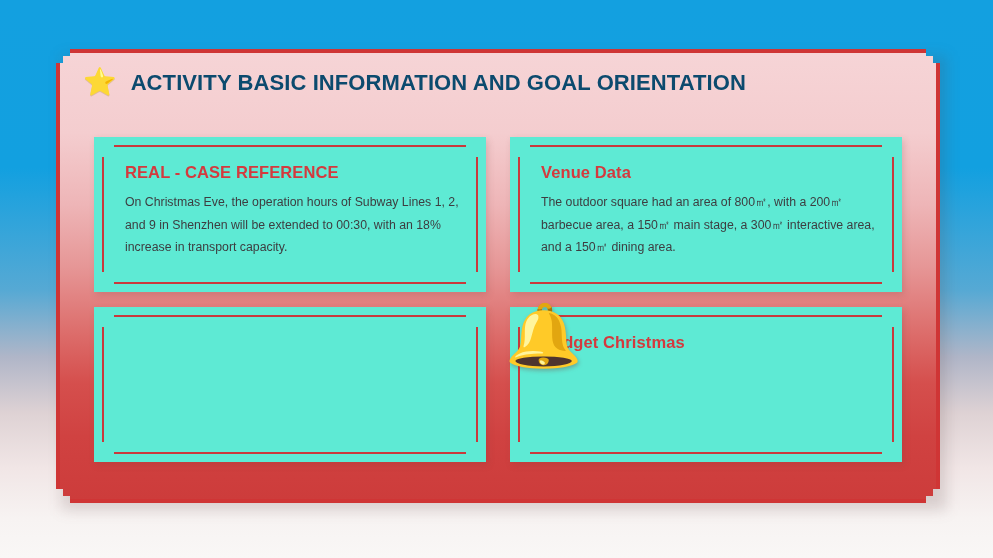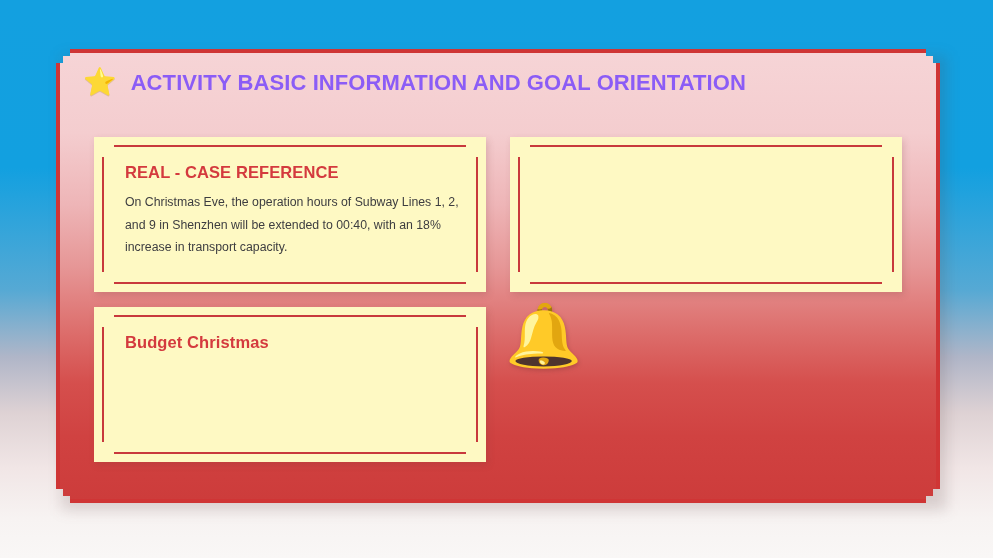--- a/index.html
+++ b/index.html
@@ -77,21 +77,21 @@
   }
 
   .star-icon {
     font-size: 27px;
     line-height: 1;
     display: block;
     filter: drop-shadow(0 1px 0 rgba(160,110,0,.25));
   }
 
   .panel-title {
-    color: #8b5cf6;
+    color: #0c4a6e;
     font-size: 22px;
     font-weight: bold;
     letter-spacing: .1px;
     white-space: nowrap;
   }
 
   
   .card-grid {
     position: absolute;
     left: 38px;
@@ -100,21 +100,21 @@
     height: 325px;
     display: grid;
     grid-template-columns: 392px 392px;
     grid-template-rows: 155px 155px;
     column-gap: 24px;
     row-gap: 15px;
   }
 
   .card {
     position: relative;
-    background: #fef9c3;
+    background: #5eead4;
     box-shadow: 2px 3px 7px rgba(120, 60, 60, 0.20);
   }
 
   
   .card-frame {
     position: absolute;
     left: 8px;
     top: 8px;
     right: 8px;
     bottom: 8px;
@@ -171,24 +171,31 @@
     <span class="star-icon">⭐</span>
     <h1 class="panel-title">ACTIVITY BASIC INFORMATION AND GOAL ORIENTATION</h1>
   </div>
 
   <div class="card-grid">
 
     <div class="card">
       <div class="card-frame"></div>
       <div class="card-body">
         <div class="card-title">REAL - CASE REFERENCE</div>
-        <div class="card-text">On Christmas Eve, the operation hours of Subway Lines 1, 2, and 9 in Shenzhen will be extended to 00:40, with an 18% increase in transport capacity.</div>
-      </div>
-    </div>
-
+        <div class="card-text">On Christmas Eve, the operation hours of Subway Lines 1, 2, and 9 in Shenzhen will be extended to 00:30, with an 18% increase in transport capacity.</div>
+      </div>
+    </div>
+
+    <div class="card">
+      <div class="card-frame"></div>
+      <div class="card-body">
+        <div class="card-title">Venue Data</div>
+        <div class="card-text">The outdoor square had an area of 800㎡, with a 200㎡ barbecue area, a 150㎡ main stage, a 300㎡ interactive area, and a 150㎡ dining area.</div>
+      </div>
+    </div>
 
     <div class="card">
       <div class="card-frame"></div>
       <div class="card-body">
       </div>
     </div>
 
     <div class="card">
       <div class="card-frame"></div>
       <div class="card-body">

